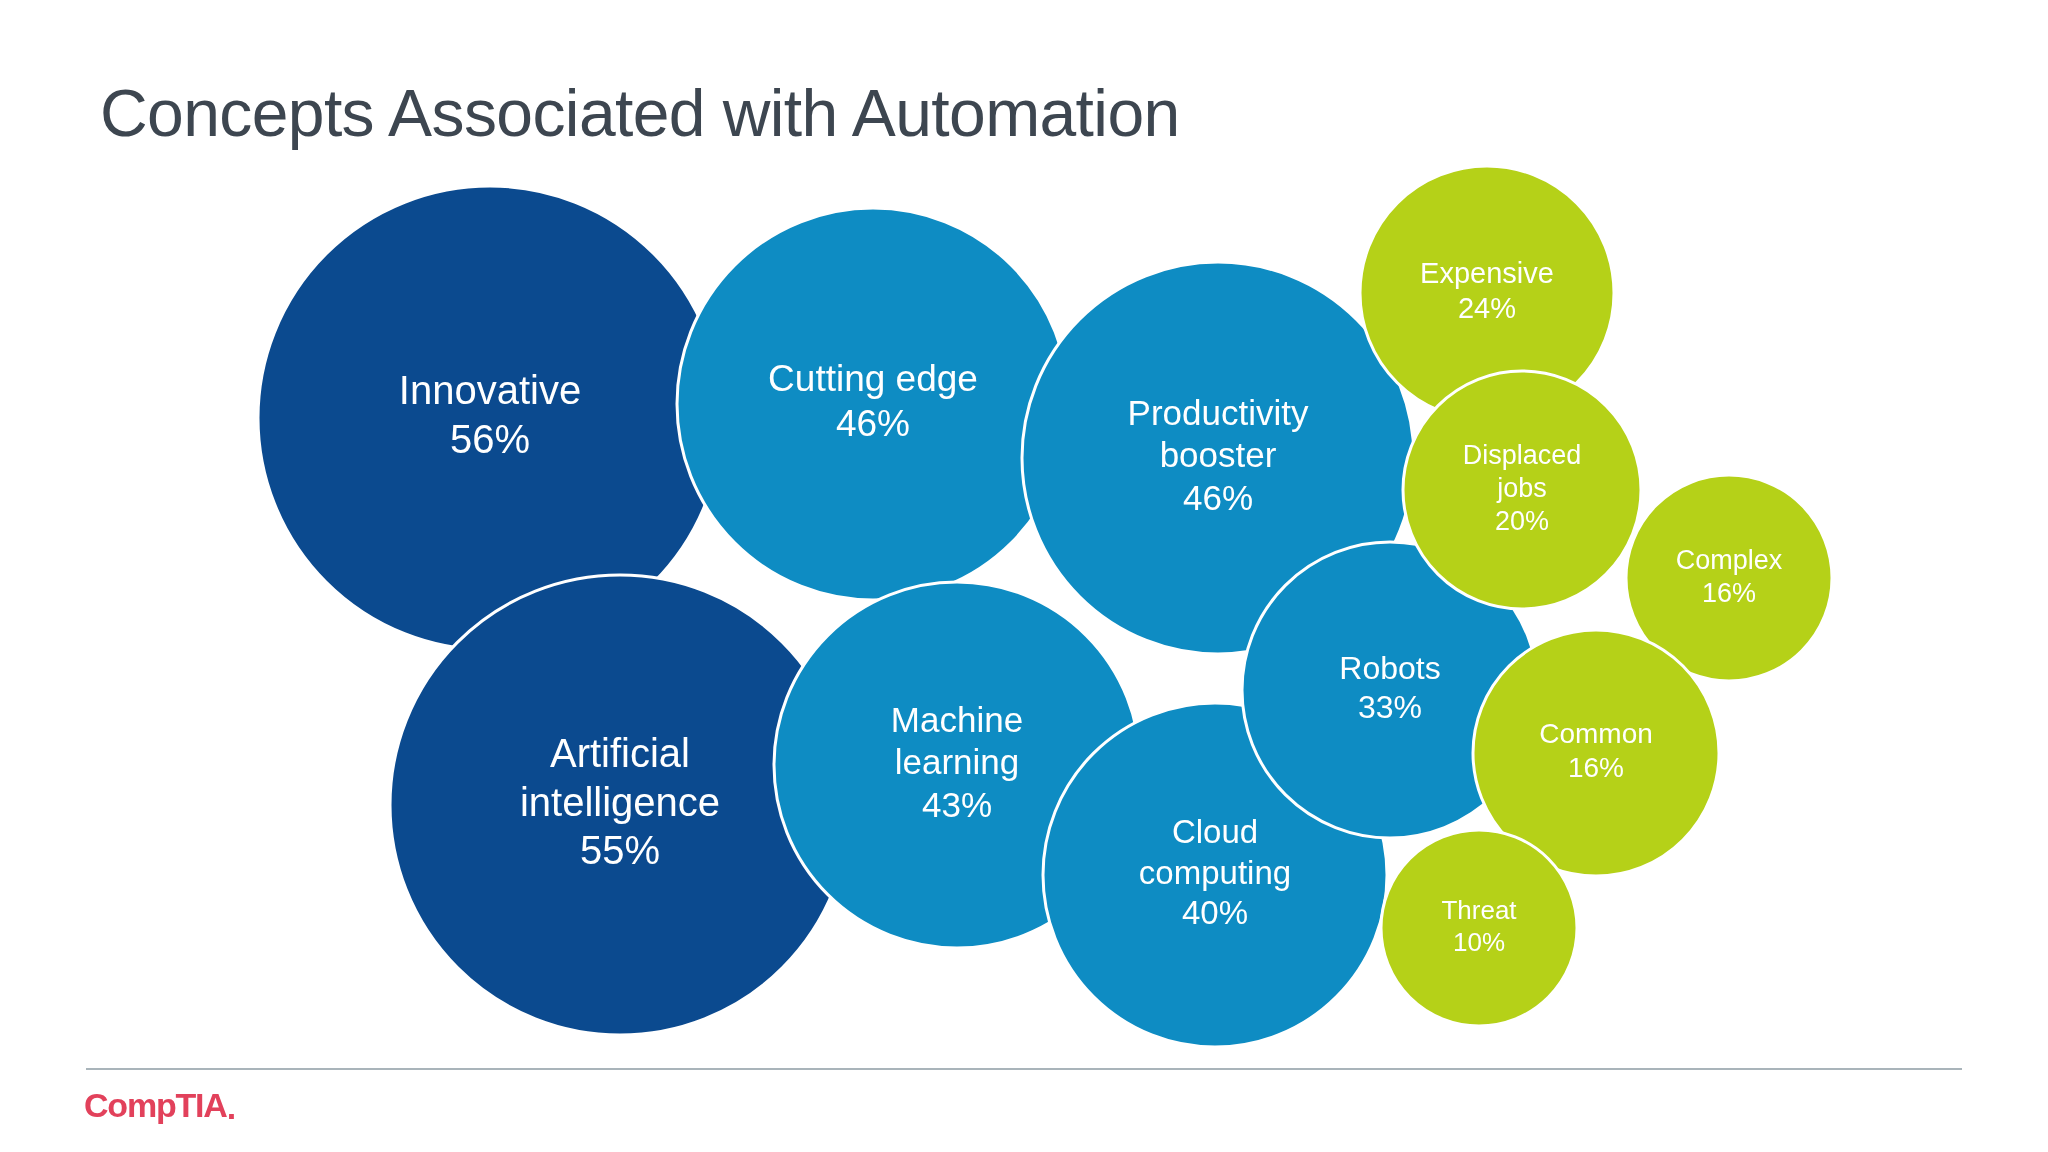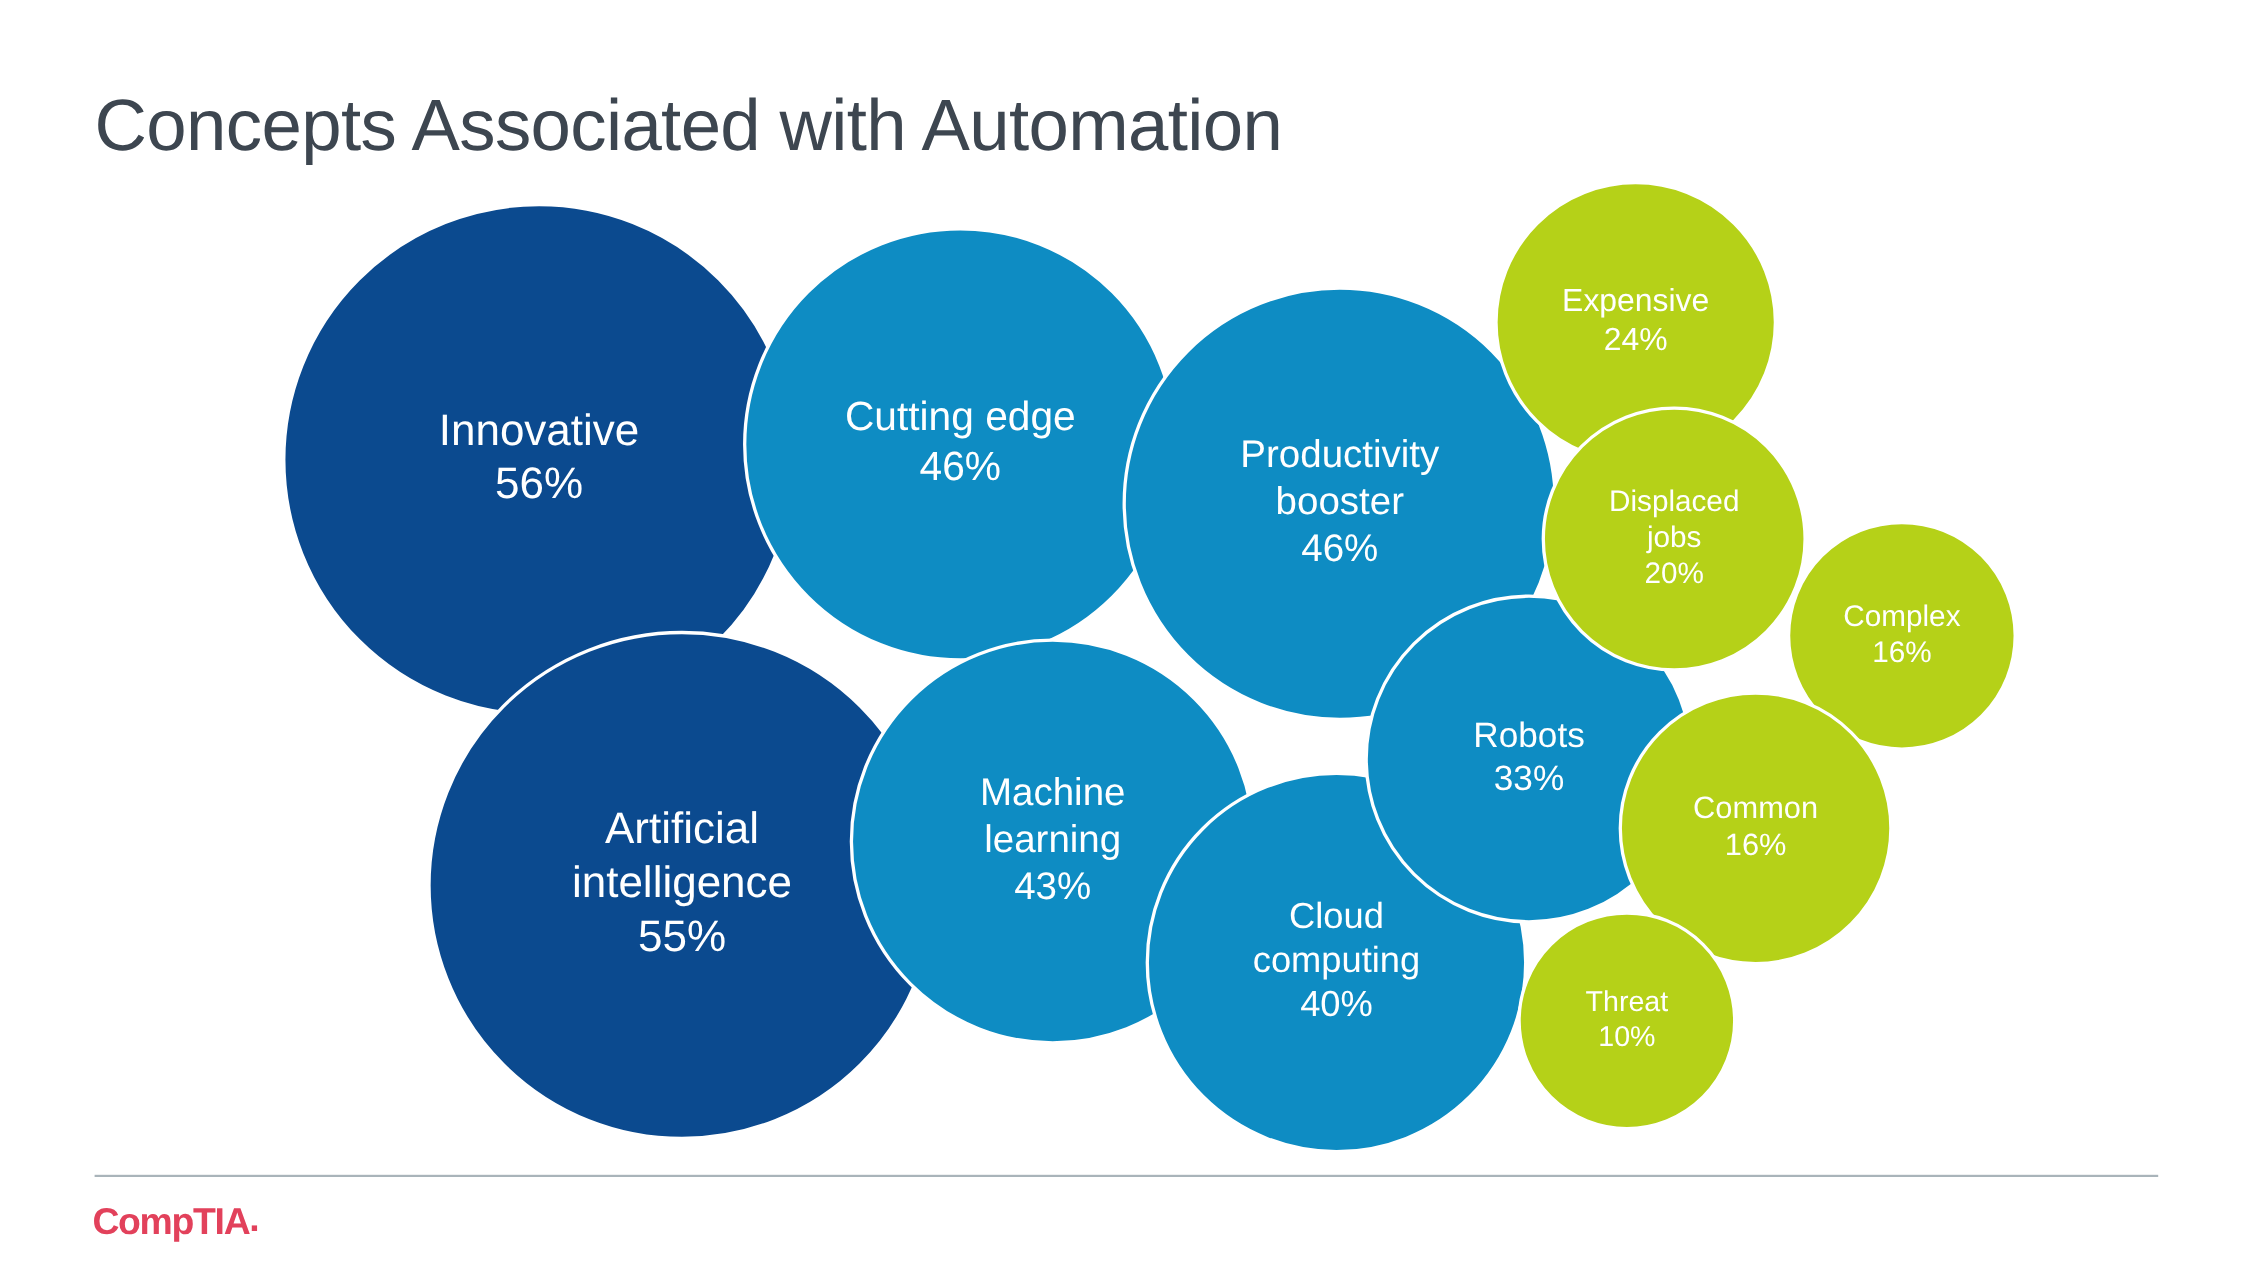--- a/index.html
+++ b/index.html
@@ -17,21 +17,21 @@
 
   #slide {
     position: absolute;
     inset: 0;
     background: #ffffff;
   }
 
   
   #slide-title {
     position: absolute;
-    left: 86px;
+    left: 100px;
     top: 34px;
     font-size: 66px;
     line-height: 1.08;
     font-weight: 400;
     color: #3d4650;
     letter-spacing: -0.6px;
     white-space: nowrap;
   }
 
   
@@ -63,21 +63,21 @@
     width: 1876px;
     height: 2px;
     background: #a9b4ba;
   }
   #comptia-logo {
     position: absolute;
     left: 84px;
     top: 1088px;
     height: 40px;
     display: flex;
-    align-items: flex-end;
+    align-items: flex-start;
   }
   #comptia-logo .logo-text {
     font-family: "Liberation Sans", "DejaVu Sans", sans-serif;
     font-size: 34px;
     font-weight: 700;
     color: #e2415b;
     letter-spacing: -1.2px;
     line-height: 1;
   }
   #comptia-logo .logo-dot {

